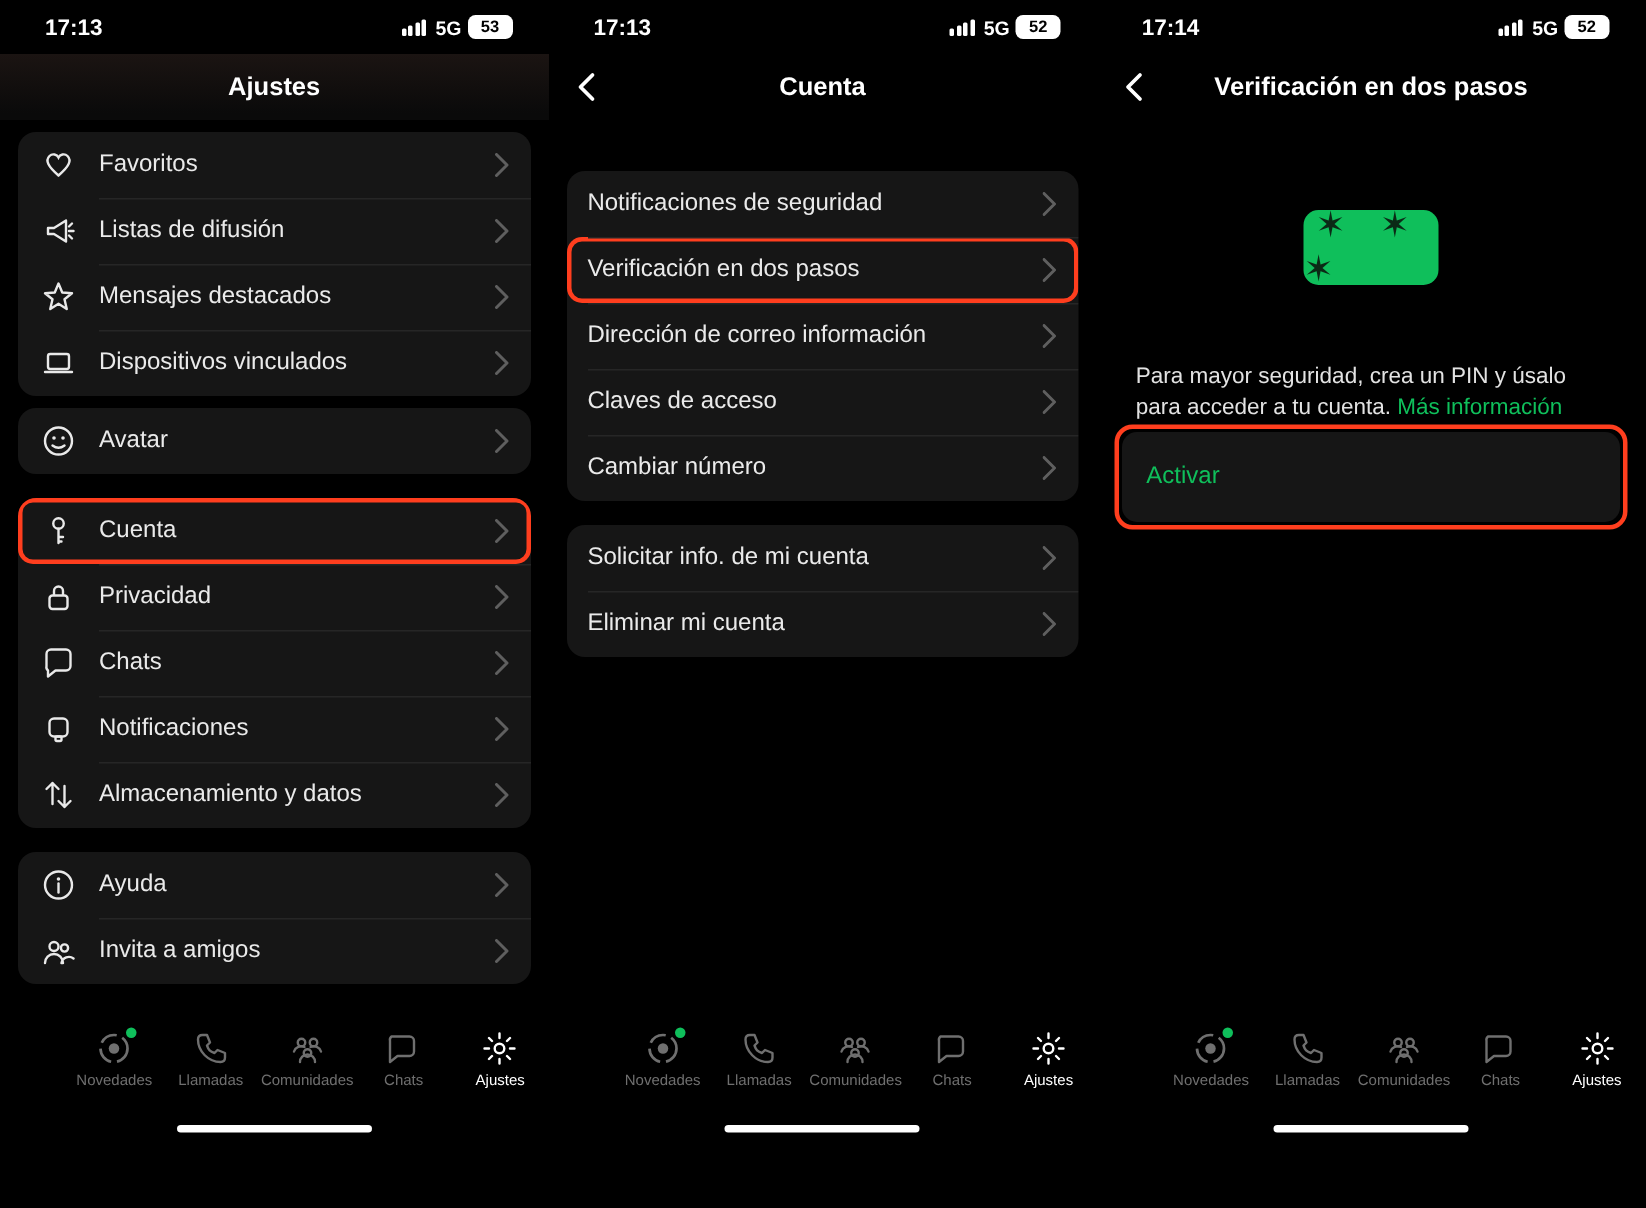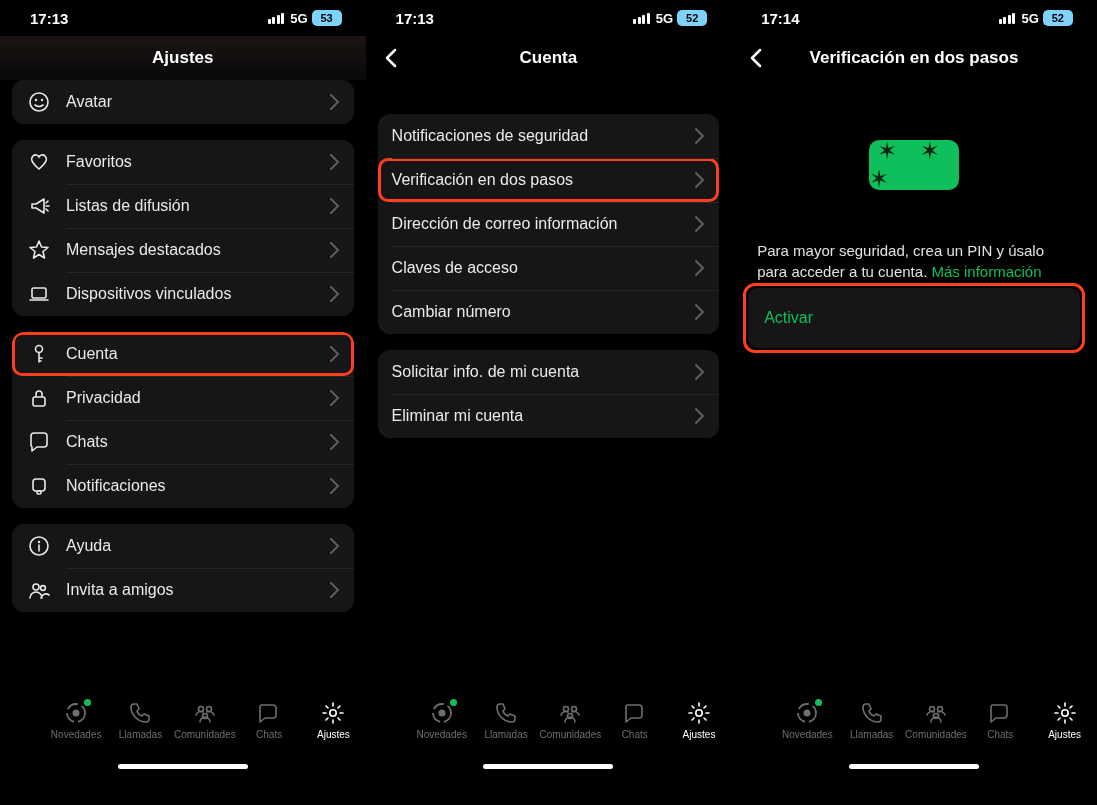--- a/index.html
+++ b/index.html
@@ -32,21 +32,21 @@
     font-weight: 600;
   }
   .status-right { display: flex; align-items: center; gap: 4px; font-size: 13px; font-weight: 600; justify-content: flex-end; }
   .signal-bars { display: inline-flex; align-items: flex-end; gap: 1.5px; margin-right: 2px; }
   .signal-bars span { width: 3px; background: #fff; border-radius: 1px; }
   .signal-bars span:nth-child(1){height:5px} .signal-bars span:nth-child(2){height:7px}
   .signal-bars span:nth-child(3){height:9px} .signal-bars span:nth-child(4){height:11px}
   .battery {
     display: inline-flex; align-items: center; justify-content: center;
     width: 30px; height: 16px;
-    background: #7dd3fc; color: #000;
+    background: #ffffff; color: #000;
     border-radius: 5px; font-size: 11px; font-weight: 700;
   }
 
   
   .header {
     height: 44px;
     display: flex; align-items: center; justify-content: center;
     position: relative;
     font-size: 17px; font-weight: 600;
   }
@@ -120,23 +120,23 @@
     border-radius: 10px;
     height: 60px;
     display:flex; align-items:center;
     padding: 0 16px;
     color: #0fbf5b;
     font-size: 16px;
   }
 
   
   .tabbar {
-    position: absolute; left:0; right:0; bottom:0;
+    position: absolute; left:0; right:0; bottom:14px;
     height: 82px;
-    display:flex; justify-content: space-between; align-items: flex-start;
+    display:flex; justify-content: flex-end; align-items: flex-start;
     padding-top: 8px;
     background: #000;
     padding-left: 44px;
   }
   .tab {
     display:flex; flex-direction:column; align-items:center; gap:4px;
     color:#6f6f6f; font-size: 10px;
     width: 70px;
   }
   .tab.active { color:#fff; }
@@ -243,83 +243,83 @@
           <span></span>
         </span>
       <span>5G</span>
       <span class="battery">53</span>
     </span>
   </div>
   <div class="header fade">
     <span>Ajustes</span>
   </div>
 
+  <div class="list-group">
+    <div class="row">
+      <span class="icon">
+          <svg width="22" height="22">
+            <use href="#i-heart"></use>
+          </svg>
+        </span>
+      <span class="label">Favoritos</span>
+      <span class="chev">
+          <svg width="10" height="16">
+            <use href="#chev"></use>
+          </svg>
+        </span>
+    </div>
+    <div class="row">
+      <span class="icon">
+          <svg width="22" height="22">
+            <use href="#i-megaphone"></use>
+          </svg>
+        </span>
+      <span class="label">Listas de difusión</span>
+      <span class="chev">
+          <svg width="10" height="16">
+            <use href="#chev"></use>
+          </svg>
+        </span>
+    </div>
+    <div class="row">
+      <span class="icon">
+          <svg width="22" height="22">
+            <use href="#i-star"></use>
+          </svg>
+        </span>
+      <span class="label">Mensajes destacados</span>
+      <span class="chev">
+          <svg width="10" height="16">
+            <use href="#chev"></use>
+          </svg>
+        </span>
+    </div>
+    <div class="row">
+      <span class="icon">
+          <svg width="22" height="22">
+            <use href="#i-laptop"></use>
+          </svg>
+        </span>
+      <span class="label">Dispositivos vinculados</span>
+      <span class="chev">
+          <svg width="10" height="16">
+            <use href="#chev"></use>
+          </svg>
+        </span>
+    </div>
+  </div>
+
   <div class="list-group flush-top">
     <div class="row">
       <span class="icon">
           <svg width="22" height="22">
             <use href="#i-avatar"></use>
           </svg>
         </span>
       <span class="label">Avatar</span>
-      <span class="chev">
-          <svg width="10" height="16">
-            <use href="#chev"></use>
-          </svg>
-        </span>
-    </div>
-  </div>
-
-  <div class="list-group">
-    <div class="row">
-      <span class="icon">
-          <svg width="22" height="22">
-            <use href="#i-heart"></use>
-          </svg>
-        </span>
-      <span class="label">Favoritos</span>
-      <span class="chev">
-          <svg width="10" height="16">
-            <use href="#chev"></use>
-          </svg>
-        </span>
-    </div>
-    <div class="row">
-      <span class="icon">
-          <svg width="22" height="22">
-            <use href="#i-megaphone"></use>
-          </svg>
-        </span>
-      <span class="label">Listas de difusión</span>
-      <span class="chev">
-          <svg width="10" height="16">
-            <use href="#chev"></use>
-          </svg>
-        </span>
-    </div>
-    <div class="row">
-      <span class="icon">
-          <svg width="22" height="22">
-            <use href="#i-star"></use>
-          </svg>
-        </span>
-      <span class="label">Mensajes destacados</span>
-      <span class="chev">
-          <svg width="10" height="16">
-            <use href="#chev"></use>
-          </svg>
-        </span>
-    </div>
-    <div class="row">
-      <span class="icon">
-          <svg width="22" height="22">
-            <use href="#i-laptop"></use>
-          </svg>
-        </span>
-      <span class="label">Dispositivos vinculados</span>
       <span class="chev">
           <svg width="10" height="16">
             <use href="#chev"></use>
           </svg>
         </span>
     </div>
   </div>
 
   <div class="list-group">
     <div class="row highlight">
@@ -361,20 +361,33 @@
           </svg>
         </span>
     </div>
     <div class="row">
       <span class="icon">
           <svg width="22" height="22">
             <use href="#i-bell"></use>
           </svg>
         </span>
       <span class="label">Notificaciones</span>
+      <span class="chev">
+          <svg width="10" height="16">
+            <use href="#chev"></use>
+          </svg>
+        </span>
+    </div>
+    <div class="row">
+      <span class="icon">
+          <svg width="22" height="22">
+            <use href="#i-updown"></use>
+          </svg>
+        </span>
+      <span class="label">Almacenamiento y datos</span>
       <span class="chev">
           <svg width="10" height="16">
             <use href="#chev"></use>
           </svg>
         </span>
     </div>
   </div>
 
   <div class="list-group">
     <div class="row">

